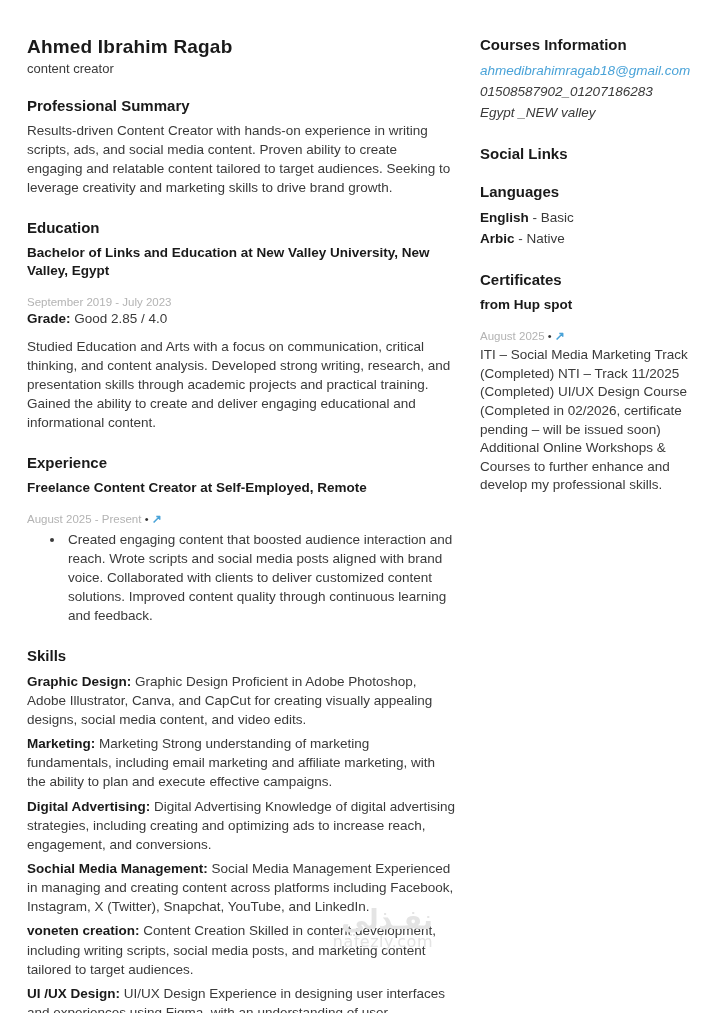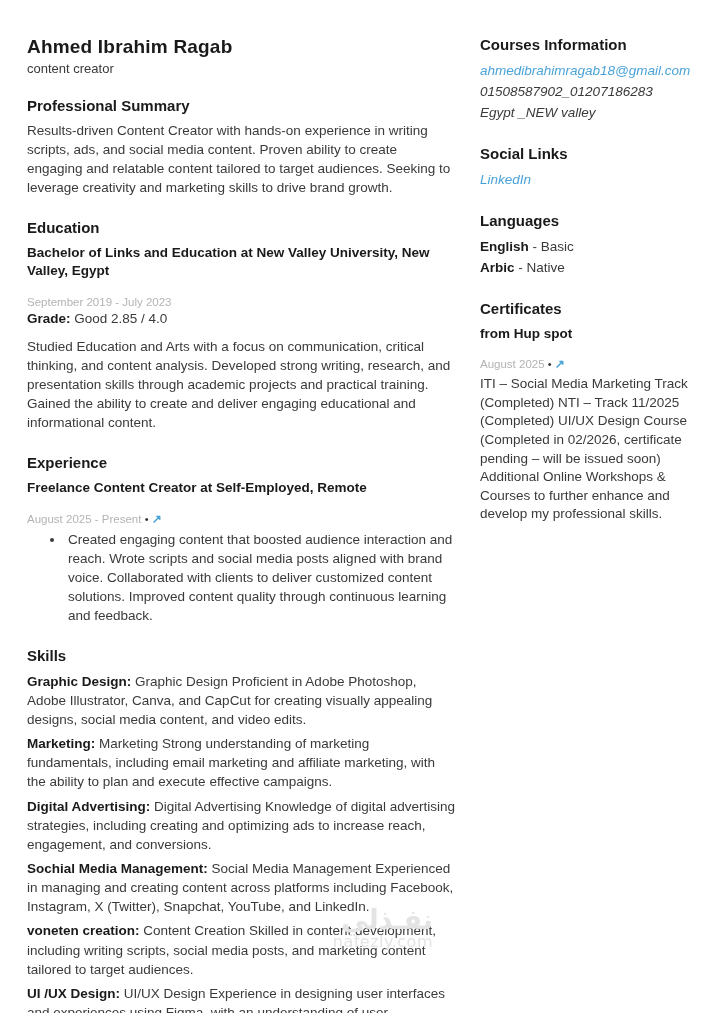--- a/index.html
+++ b/index.html
@@ -174,23 +174,20 @@
   <div class="col-right">
 
     <h2 class="section">Courses Information</h2>
     <div class="plain-line">
       <a class="link">ahmedibrahimragab18@gmail.com</a>
     </div>
     <div class="plain-line">01508587902_01207186283</div>
     <div class="plain-line">Egypt _NEW valley</div>
 
     <h2 class="section">Social Links</h2>
-    <div class="plain-line">
-      <a class="link">LinkedIn</a>
-    </div>
 
     <h2 class="section">Languages</h2>
     <div class="lang-line">
       <strong>English</strong><span> - Basic</span>
     </div>
     <div class="lang-line">
       <strong>Arbic</strong><span> - Native</span>
     </div>
 
     <h2 class="section">Certificates</h2>

